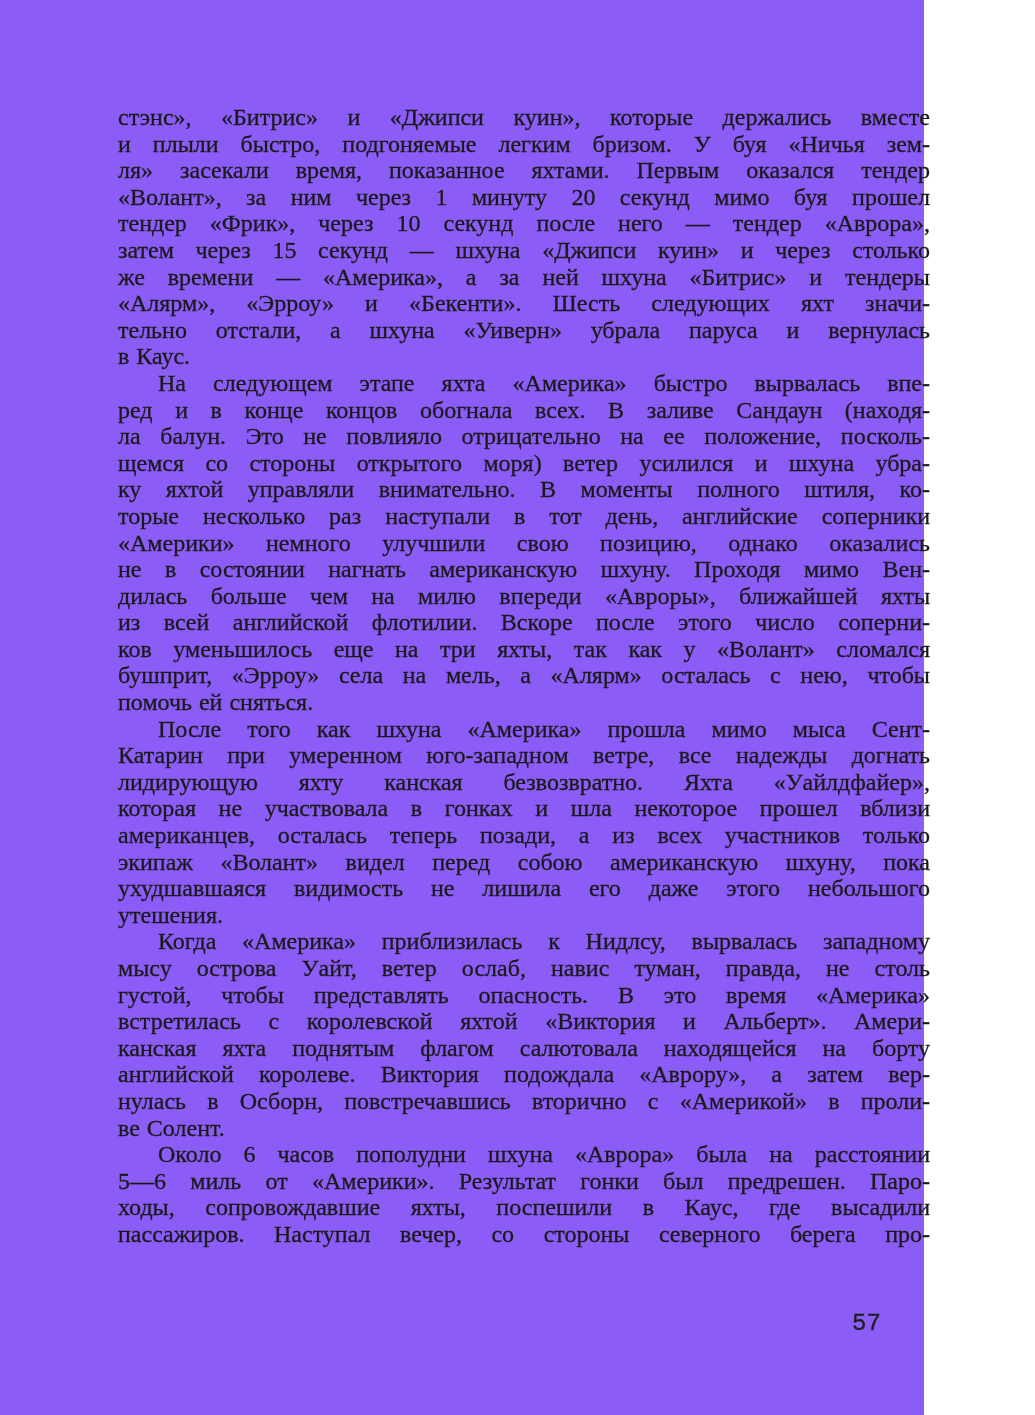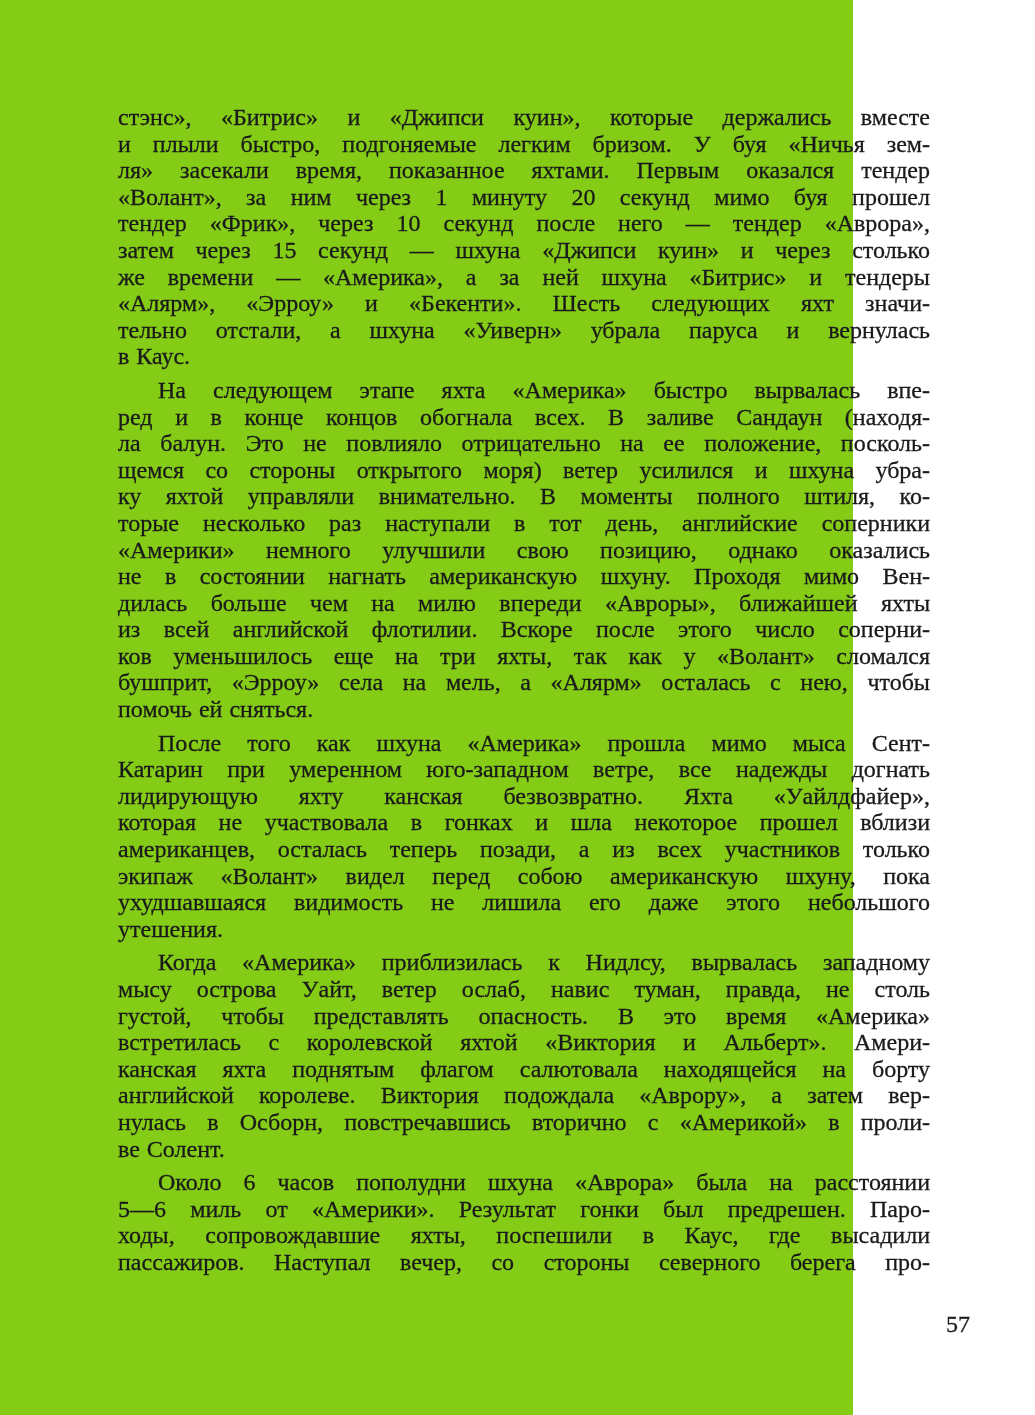--- a/index.html
+++ b/index.html
@@ -10,23 +10,23 @@
     width: 1035px;
     height: 1415px;
     position: relative;
     background: #ffffff;
     overflow: hidden;
     font-family: "Liberation Serif", "DejaVu Serif", serif;
   }
   .page {
     position: absolute;
     left: 0; top: 0;
-    width: 853px;
+    width: 924px;
     height: 1415px;
-    background: #84cc16;
+    background: #8b5cf6;
   }
   .text-block {
     position: absolute;
     left: 118px;
     top: 104px;
     width: 812px;
     color: #1a1a1a;
     -webkit-text-stroke: 0.3px #1a1a1a;
   }
   .line {
@@ -34,29 +34,29 @@
     line-height: 26.6px;
     text-align: justify;
     text-align-last: justify;
     word-spacing: 1px;
   }
   .line.end {
     text-align-last: left;
   }
   .line.indent {
     text-indent: 40px;
-    margin-top: 7px;
   }
   .page-number {
     position: absolute;
-    left: 946px;
+    left: 852px;
     top: 1311px;
     font-size: 24px;
     line-height: 26.6px;
     color: #1e1e1e;
+    font-family: Liberation Mono, monospace;
     -webkit-text-stroke: 0.3px #1e1e1e;
   }
 </style>
 </head>
 <body>
 
 <main class="page">
   <section class="text-block" id="text-block">
       <div class="line">стэнс», «Битрис» и «Джипси куин», которые держались вместе</div>
       <div class="line">и плыли быстро, подгоняемые легким бризом. У буя «Ничья зем-</div>

